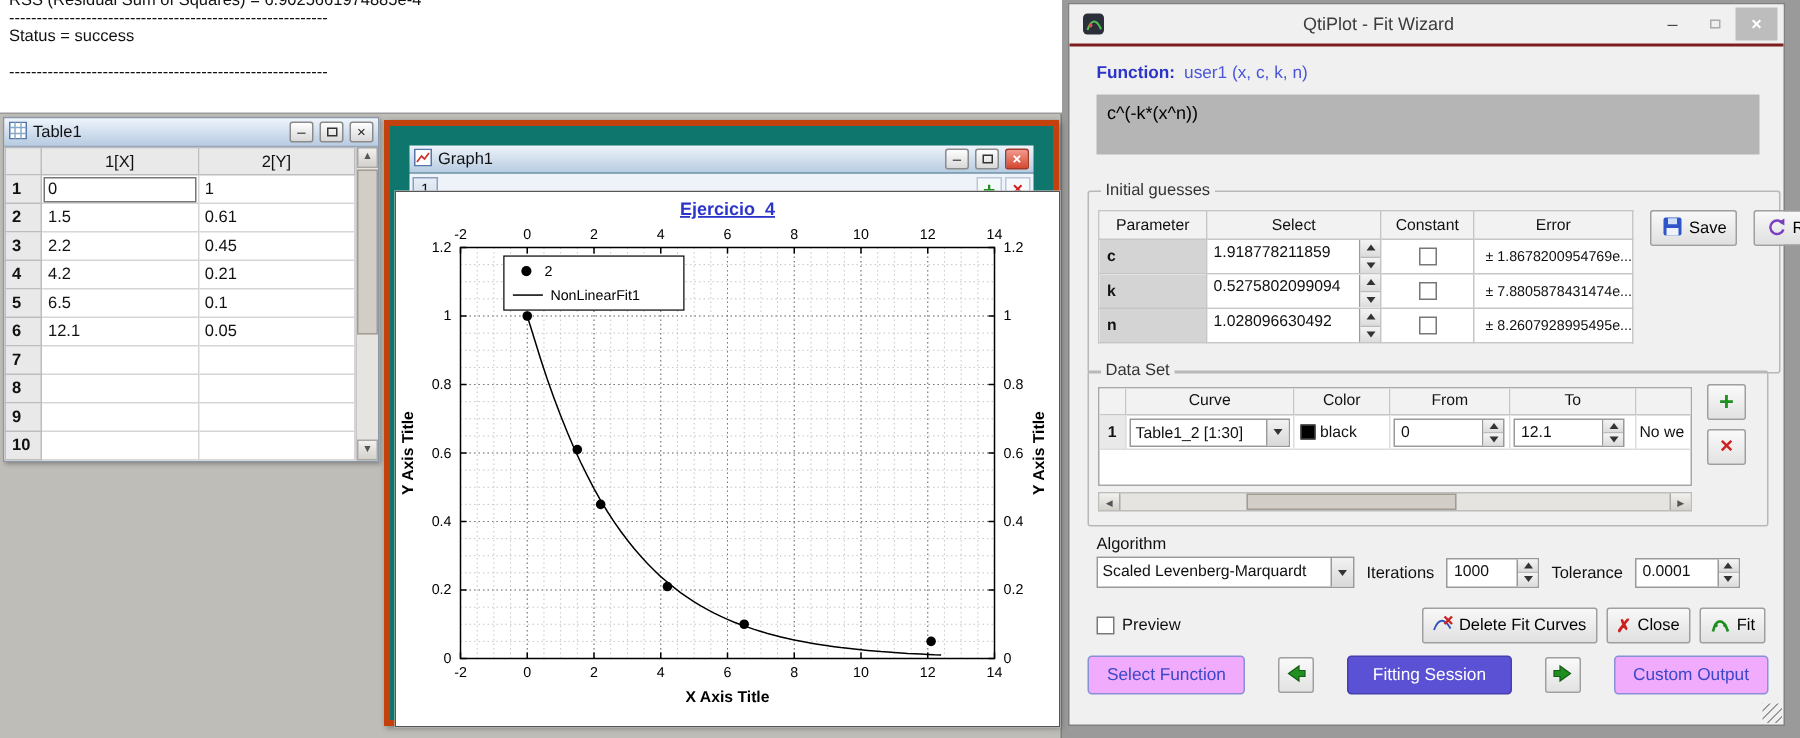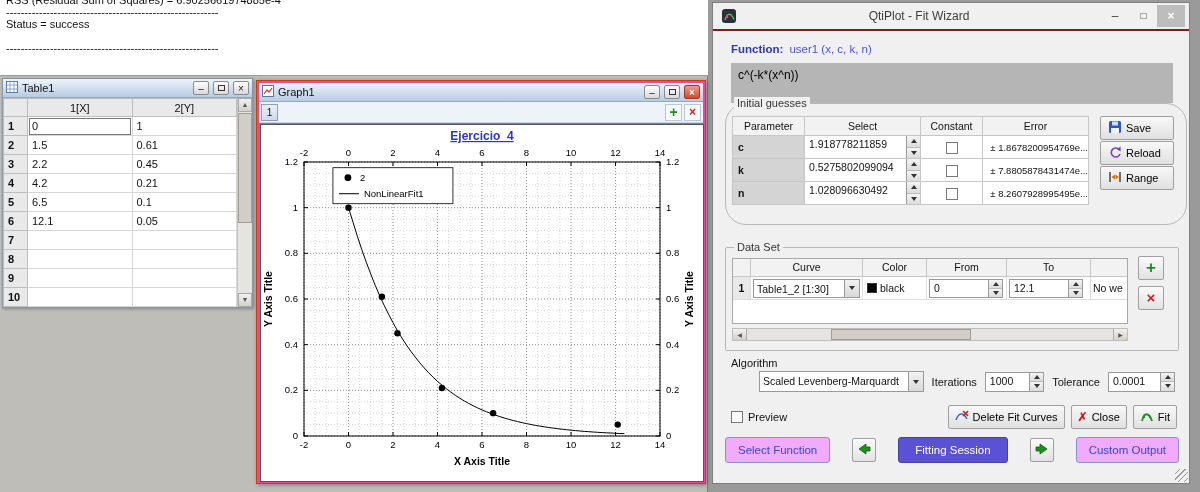--- a/index.html
+++ b/index.html
@@ -27,21 +27,21 @@
   .sheet thead th{background:#e9e9e9;border-color:#bdbdbd;text-align:center;height:18px;}
   .sheet td.rownum{background:#e9e9e9;border-color:#bdbdbd;font-weight:bold;width:24px;}
   .focus-cell{outline:1px solid #777;outline-offset:-2px;}
   .vscroll{position:absolute;right:0;top:19px;bottom:0;width:15px;background:#e6e4e0;border-left:1px solid #c6c6c6;}
   .vscroll .arr{position:absolute;left:0;width:14px;height:14px;background:linear-gradient(#f2f1ee,#d4d1cb);border:1px solid #a8a8a8;font-size:7px;text-align:center;line-height:12px;color:#555;}
   .vscroll .up{top:0;}
   .vscroll .dn{bottom:0;}
   .vscroll .thumb{position:absolute;left:0;top:15px;width:14px;height:110px;background:#d2cec7;border:1px solid #a19d95;}
 
   
-  .graph-win{position:absolute;left:256px;top:80px;width:450px;height:404px;border:1px solid #c2410c;background:#ec4899;padding:2px;box-shadow:1px 1px 4px rgba(0,0,0,.35);}
+  .graph-win{position:absolute;left:256px;top:80px;width:450px;height:404px;border:4px solid #c2410c;background:#0f766e;padding:13px;box-shadow:1px 1px 4px rgba(0,0,0,.35);}
   .graph-toolbar{height:21px;background:#eef3f9;display:flex;align-items:center;padding:1px 2px;border-bottom:1px solid #c6d4e4;}
   .layer-btn{width:17px;height:17px;border:1px solid #8aa0ba;background:linear-gradient(#e7eef7,#cfdcea);font-size:10px;text-align:center;line-height:15px;}
   .tb-spacer{flex:1;}
   .tb-btn{width:17px;height:17px;border:1px solid #b9c6d6;background:#f6f9fc;font-weight:bold;text-align:center;line-height:14px;margin-left:2px;}
   .tb-btn.plus{color:var(--green);font-size:14px;}
   .tb-btn.gclose{color:var(--red);font-size:12px;}
   .graph-canvas{position:absolute;left:3px;top:43px;width:444px;height:358px;background:#fff;}
   svg text{font-family:"Liberation Sans",sans-serif;}
 
   
@@ -53,52 +53,52 @@
   .cap-btn.dim{color:#aaa;}
   .cap-btn.close{background:#bdbdbd;color:#fff;font-weight:bold;margin-right:4px;}
 
   .fn-row{position:absolute;left:18px;top:40px;display:flex;gap:6px;align-items:baseline;}
   .fn-label{font-weight:bold;color:var(--accent);font-size:11.5px;}
   .fn-value{color:#4a55d8;font-size:11.5px;}
   .formula{position:absolute;left:18px;top:60px;width:442px;height:40px;background:#b5b5b5;color:#000;font-size:12px;padding:5px 7px;}
 
   .group{position:absolute;border:1px solid #b8b8b8;border-radius:2px;}
   .gtitle{position:absolute;top:-7px;left:8px;background:#f0f0f0;padding:0 3px;font-size:11px;color:#333;}
-  .g1{left:12px;top:100px;width:462px;height:122px;border-radius:21px;}
+  .g1{left:12px;top:124px;width:462px;height:122px;}
   .g2{left:12px;top:244px;width:454px;height:104px;}
 
   table.ptable{position:absolute;left:6px;top:12px;border-collapse:collapse;table-layout:fixed;background:#fff;}
   .ptable th,.ptable td{border:1px solid #c6c6c6;overflow:hidden;white-space:nowrap;font-size:10.5px;}
   .ptable thead th{background:#f2f2f2;height:19px;font-weight:normal;text-align:center;}
   .ptable td{height:23px;padding:0;}
   .ptable td.pcell{background:#d4d4d4;font-weight:bold;padding-left:5px;width:72px;}
   .ptable td.vcell{width:116px;}
   .ptable td.ccell{width:62px;text-align:center;}
   .ptable td.ecell{width:106px;padding-left:3px;font-size:9.5px;text-align:right;}
-  .side-btns{position:absolute;left:374px;top:12px;width:76px;display:flex;flex-direction:column;gap:1px;}
+  .side-btns{position:absolute;left:374px;top:12px;width:76px;display:flex;flex-direction:row;gap:11px;}
 
   .btn{display:inline-flex;align-items:center;justify-content:space-between;gap:4px;background:linear-gradient(#f8f8f8,#e0e0e0);border:1px solid #9f9f9f;border-radius:2px;padding:3px 6px;font-size:11px;font-family:"Liberation Sans",sans-serif;height:24px;cursor:default;}
   .side-btns .btn{width:74px;justify-content:flex-start;padding-left:7px;}
 
   .spinbox{display:inline-flex;border:1px solid #9a9a9a;background:#fff;height:20px;align-items:stretch;}
   .spinbox .val{padding:2px 4px;font-size:10.5px;flex:1;white-space:nowrap;overflow:hidden;}
   .sarr{width:14px;display:flex;flex-direction:column;border-left:1px solid #9a9a9a;}
   .sa{flex:1;background:linear-gradient(#f4f4f4,#dcdcdc);display:flex;align-items:center;justify-content:center;border-bottom:1px solid #bbb;}
   .sa:last-child{border-bottom:none;}
   .tri-up{width:0;height:0;border-left:3px solid transparent;border-right:3px solid transparent;border-bottom:4px solid #333;}
   .tri-dn{width:0;height:0;border-left:3px solid transparent;border-right:3px solid transparent;border-top:4px solid #333;}
   .chk{display:inline-block;width:12px;height:12px;background:#fff;border:1px solid #777;vertical-align:middle;}
 
   .ds-list{position:absolute;left:6px;top:10px;width:396px;height:66px;background:#fff;border:1px solid #a8a8a8;overflow:hidden;}
   .ds-head,.ds-row{display:flex;white-space:nowrap;}
   .ds-head>span{background:#f2f2f2;border-right:1px solid #c6c6c6;border-bottom:1px solid #c6c6c6;height:18px;font-size:10.5px;text-align:center;line-height:17px;flex:none;}
   .ds-row>span{border-right:1px solid #ddd;border-bottom:1px solid #ddd;height:23px;font-size:10.5px;display:flex;align-items:center;flex:none;padding:0 2px;}
   .c0{width:18px;}  .c1{width:112px;}  .c2{width:64px;}  .c3{width:80px;}  .c4{width:84px;}  .c5{width:50px;}
   .ds-row .c0{background:#e9e9e9;justify-content:center;font-weight:bold;}
-  .combo{display:inline-flex;border:1px solid #999;background:#fff;height:19px;align-items:stretch;margin-left:28px;}
+  .combo{display:inline-flex;border:1px solid #999;background:#fff;height:19px;align-items:stretch;}
   .combo .ct{flex:1;padding:1px 3px;font-size:10.5px;white-space:nowrap;overflow:hidden;line-height:16px;}
   .carr{width:15px;background:linear-gradient(#f2f2f2,#d9d9d9);border-left:1px solid #999;display:flex;align-items:center;justify-content:center;}
   .ds-row .combo{width:108px;margin:0;}
   .swatch{display:inline-block;width:10px;height:10px;background:#000;margin:0 3px 0 2px;border:1px solid #333;}
   .ds-row .spinbox{width:74px;height:19px;}
   .hscroll{position:absolute;left:6px;top:80px;width:396px;height:13px;background:#e6e4e0;border:1px solid #bdbdbd;display:flex;}
   .harr{width:14px;background:linear-gradient(#f2f1ee,#d4d1cb);border-right:1px solid #aaa;font-size:6px;display:flex;align-items:center;justify-content:center;color:#555;}
   .harr:last-child{border-left:1px solid #aaa;border-right:none;}
   .htrack{flex:1;position:relative;}
   .hthumb{position:absolute;left:84px;width:140px;top:0;bottom:0;background:#d2cec7;border:1px solid #a19d95;}

